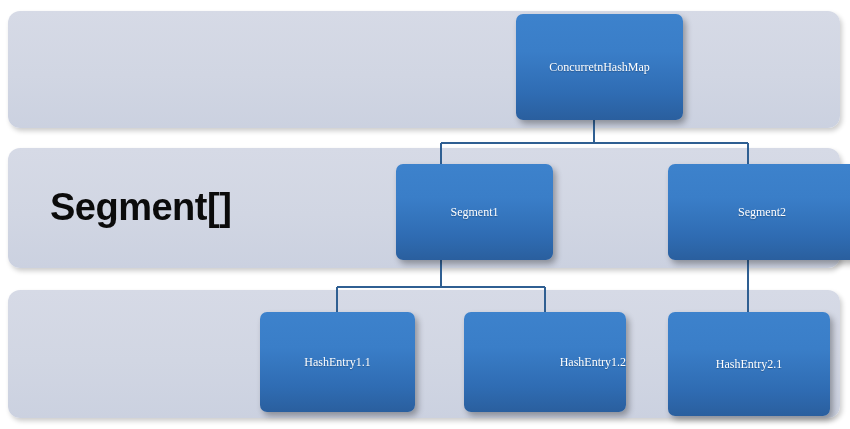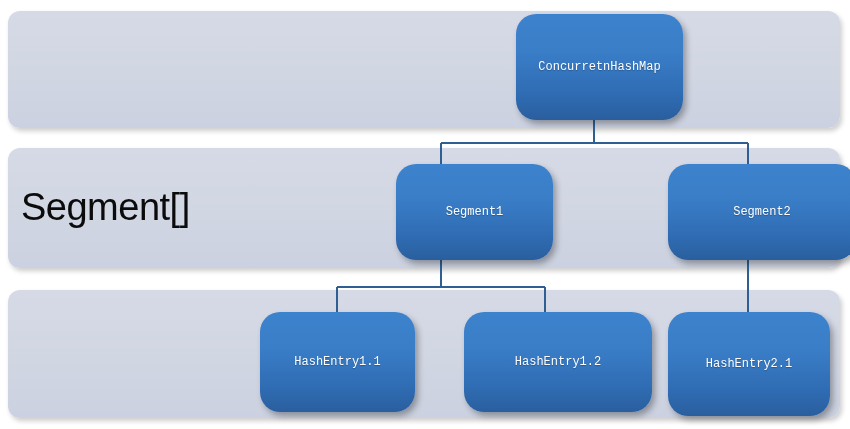--- a/index.html
+++ b/index.html
@@ -40,29 +40,29 @@
     position: absolute;
     left: 0;
     top: 0;
     width: 850px;
     height: 429px;
   }
 
   
   .node {
     position: absolute;
-    border-radius: 20px;
+    border-radius: 7px;
     background: linear-gradient(to bottom, #3d82cc 0%, #3a7ec8 35%, #2f6cb3 75%, #2a5f9e 100%);
     box-shadow: 3px 4px 6px rgba(0,0,0,0.32);
     display: flex;
     align-items: center;
     justify-content: center;
     color: #ffffff;
     font-size: 12px;
-    font-family: Liberation Mono, monospace;
+    font-family: Liberation Serif, serif;
     text-align: center;
     line-height: 1.2;
     text-shadow: 0 1px 1px rgba(0,0,0,0.25);
   }
   .node-label {
     pointer-events: none;
   }
 </style>
 </head>
 <body>
@@ -91,40 +91,40 @@
       <path d="M 337 287 L 545 287"></path>
 
       <path d="M 337 287 L 337 312"></path>
 
       <path d="M 545 287 L 545 312"></path>
 
       <path d="M 748 260 L 748 312"></path>
     </g>
   </svg>
 
-  <div class="band-label" style="left:21px; top:186px;">Segment[]</div>
+  <div class="band-label" style="left:50px; top:186px;font-weight:bold;">Segment[]</div>
 
 
   <div class="node" style="left:516px; top:14px; width:167px; height:106px;">
     <span class="node-label">ConcurretnHashMap</span>
   </div>
 
   <div class="node" style="left:363px; top:164px; width:157px; height:96px;margin-left:33px;">
     <span class="node-label">Segment1</span>
   </div>
 
   <div class="node" style="left:668px; top:164px; width:188px; height:96px;">
     <span class="node-label">Segment2</span>
   </div>
 
   <div class="node" style="left:260px; top:312px; width:155px; height:100px;justify-content:center;">
     <span class="node-label">HashEntry1.1</span>
   </div>
 
-  <div class="node" style="left:464px; top:312px; width:188px; height:100px;">
+  <div class="node" style="left:464px; top:312px; width:162px; height:100px;justify-content:flex-end;">
     <span class="node-label">HashEntry1.2</span>
   </div>
 
   <div class="node" style="left:668px; top:312px; width:162px; height:104px;">
     <span class="node-label">HashEntry2.1</span>
   </div>
 
 </div>
 
 </body></html>

